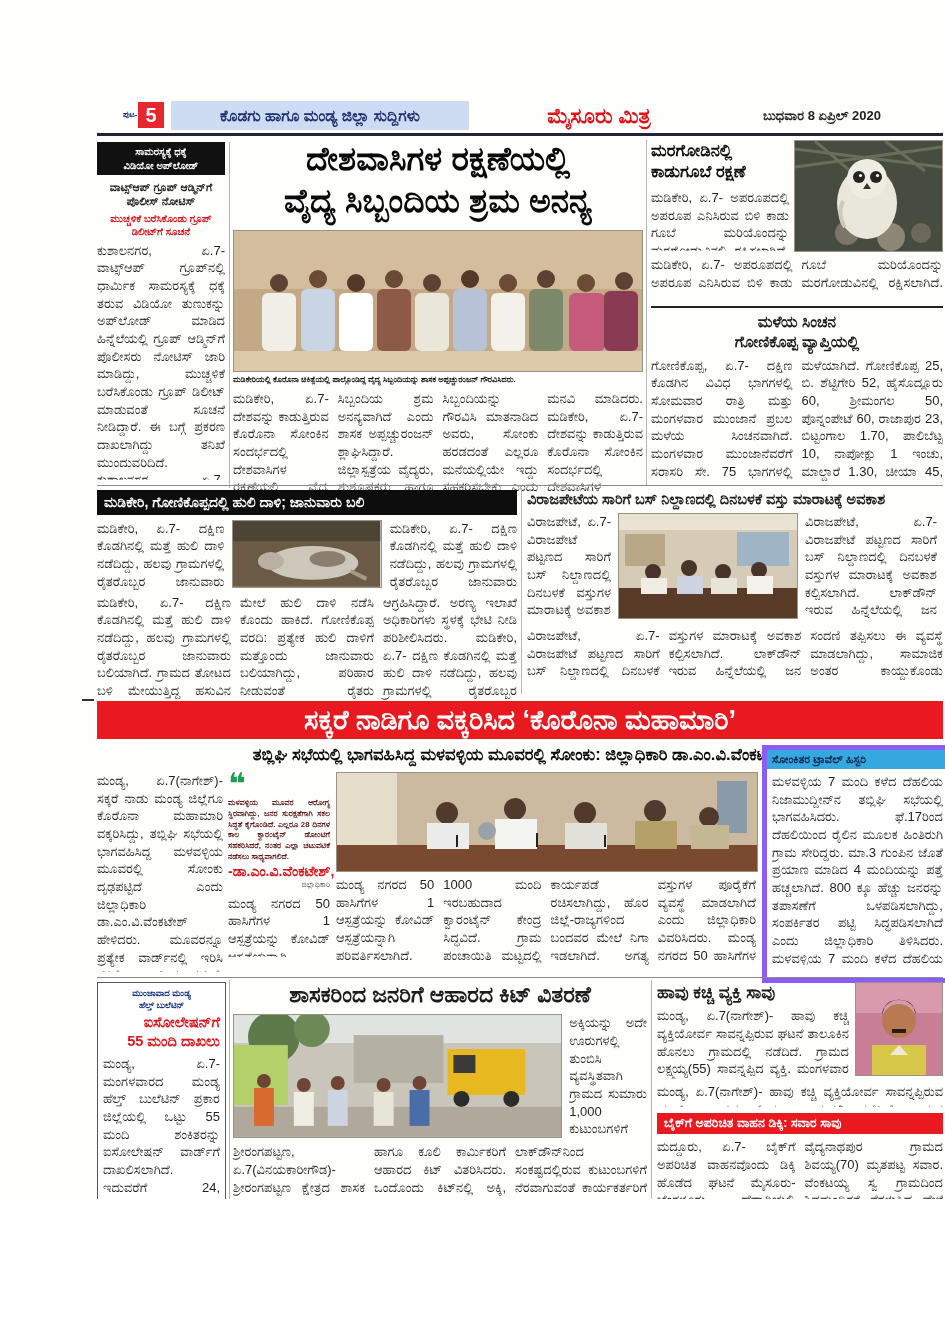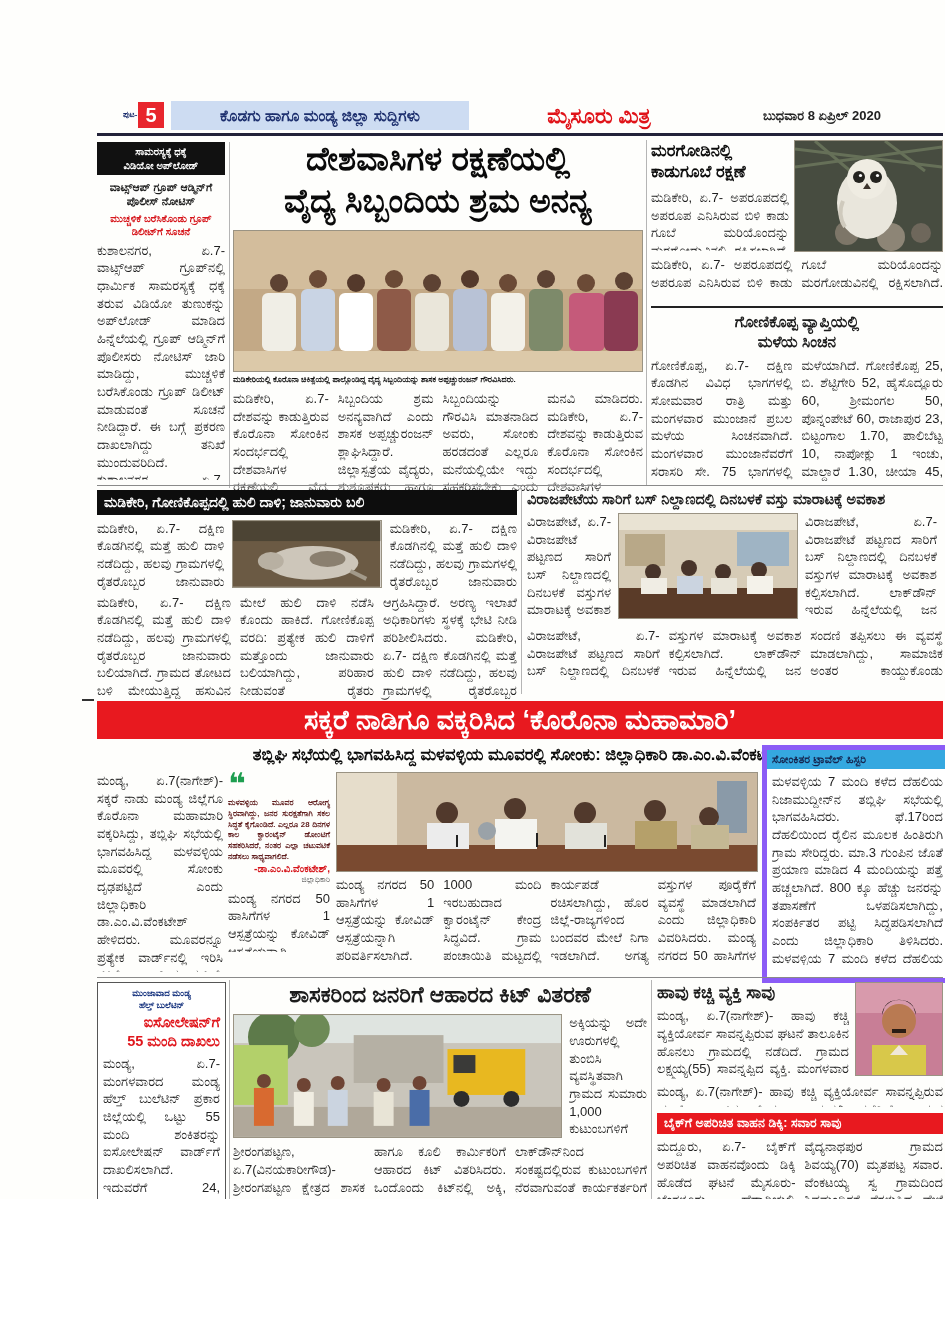--- a/index.html
+++ b/index.html
@@ -30,21 +30,21 @@
   .main-headline{font-size:33px;font-weight:bold;text-align:center;line-height:1.28;color:#0a0a0a;}
   .caption{font-size:8px;font-weight:bold;color:#111;text-align:justify;line-height:1.3;}
   .h2c{font-size:15.5px;font-weight:bold;text-align:center;line-height:1.3;}
   .barhead{background:#0d0d0d;color:#fff;font-weight:bold;font-size:14px;padding:4px 7px;line-height:1.2;}
   .h1line{font-size:14.5px;font-weight:bold;line-height:1.25;}
   .banner{background:#e8191f;color:#fff;font-weight:bold;font-size:27px;text-align:center;
           display:flex;align-items:center;justify-content:center;}
   .subhead{font-size:16.5px;font-weight:bold;text-align:center;color:#0b0b0b;}
   .quote-mark{font-size:30px;color:#1e9e50;line-height:.8;font-weight:bold;}
   .quote-txt{font-size:7.8px;font-weight:bold;color:#5f1d1d;text-align:justify;line-height:1.38;}
-  .quote-auth{font-size:10px;font-weight:bold;color:#d6161c;text-align:right;}
+  .quote-auth{font-size:14px;font-weight:bold;color:#d6161c;text-align:center;}
   .quote-title{font-size:7.6px;color:#555;text-align:right;}
   .travel-box{border:5px solid #8b5cf6;background:#fff;}
   .travel-head{background:#35a8e0;color:#14244e;font-weight:bold;font-size:11px;padding:3px 5px;}
   .iso-box{border:1px solid #555;background:#fff;padding:5px 5px 3px;}
   .iso-kicker{font-size:8.6px;font-weight:bold;color:#14317d;text-align:center;line-height:1.35;}
   .iso-head{font-size:14.5px;font-weight:bold;color:#e0161c;text-align:right;line-height:1.3;margin:2px 0 4px;}
   .food-head{font-size:22px;font-weight:bold;text-align:center;line-height:1.2;}
   .snake-head{font-size:17px;font-weight:bold;line-height:1.25;}
   .redbox-head{background:#e8191f;color:#fff;font-weight:bold;font-size:12.5px;padding:3px 7px;line-height:1.2;}
   .photo{display:block;border:1px solid #9a9383;}
@@ -142,22 +142,22 @@
           <circle cx="81" cy="36" r="6" fill="#24231f"></circle>
         <circle cx="65.5" cy="34.5" r="1.6" fill="#fff"></circle>
           <circle cx="82.5" cy="34.5" r="1.6" fill="#fff"></circle>
         <polygon points="72,42 68,48 76,48" fill="#3c342c"></polygon>
         <path d="M48,60 q-6,14 2,26" stroke="#cfcabd" stroke-width="4" fill="none"></path>
       </svg>
     </div>
     <div class="bd cols2" style="margin-top:4px;height:44px;">ಮಡಿಕೇರಿ, ಏ.7- ಅಪರೂಪದಲ್ಲಿ ಅಪರೂಪ ಎನಿಸಿರುವ ಬಿಳಿ ಕಾಡು ಗೂಬೆ ಮರಿಯೊಂದನ್ನು ಮರಗೋಡುವಿನಲ್ಲಿ ರಕ್ಷಿಸಲಾಗಿದೆ. ತಾಯಿಯಿಂದ ಬೇರ್ಪಟ್ಟ ಈ ಗೂಬೆ ಮರಿ ತೋಟದ ರಸ್ತೆ ಬದಿಯಲ್ಲಿ ಕುಳಿತಿತ್ತು. ಇದನ್ನು ಗಮನಿಸಿದ ಚಿತ್ರಕಲಾವಿದ ಸಮಂಡ ರೂಪೇಶ್ ನಾಣಯ್ಯ ಅರಣ್ಯ ಇಲಾಖೆಗೆ ಮಾಹಿತಿ ನೀಡಿ ಮರಿಯನ್ನು ಸುರಕ್ಷಿತವಾಗಿ ಒಪ್ಪಿಸಿದರು. ಮಡಿಕೇರಿ, ಏ.7- ಅಪರೂಪದಲ್ಲಿ ಅಪರೂಪ ಎನಿಸಿರುವ ಬಿಳಿ ಕಾಡು ಗೂಬೆ ಮರಿಯೊಂದನ್ನು ಮರಗೋಡುವಿನಲ್ಲಿ ರಕ್ಷಿಸಲಾಗಿದೆ. ತಾಯಿಯಿಂದ ಬೇರ್ಪಟ್ಟ ಈ ಗೂಬೆ ಮರಿ ತೋಟದ ರಸ್ತೆ ಬದಿಯಲ್ಲಿ ಕುಳಿತಿತ್ತು. ಇದನ್ನು ಗಮನಿಸಿದ ಚಿತ್ರಕಲಾವಿದ ಸಮಂಡ ರೂಪೇಶ್ ನಾಣಯ್ಯ ಅರಣ್ಯ ಇಲಾಖೆಗೆ ಮಾಹಿತಿ ನೀಡಿ ಮರಿಯನ್ನು ಸುರಕ್ಷಿತವಾಗಿ ಒಪ್ಪಿಸಿದರು.</div>
     <div class="hdiv" style="position:static;display:block;width:292px;margin:6px 0 4px;background:#222;height:1.5px;"></div>
     <div class="h2c">
+      <div>ಮಳೆಯ ಸಿಂಚನ</div>
       <div>ಗೋಣಿಕೊಪ್ಪ ವ್ಯಾಪ್ತಿಯಲ್ಲಿ</div>
-      <div>ಮಳೆಯ ಸಿಂಚನ</div>
     </div>
     <div class="bd cols2" style="margin-top:5px;height:134px;">ಗೋಣಿಕೊಪ್ಪ, ಏ.7- ದಕ್ಷಿಣ ಕೊಡಗಿನ ವಿವಿಧ ಭಾಗಗಳಲ್ಲಿ ಸೋಮವಾರ ರಾತ್ರಿ ಮತ್ತು ಮಂಗಳವಾರ ಮುಂಜಾನೆ ಪ್ರಬಲ ಮಳೆಯ ಸಿಂಚನವಾಗಿದೆ. ಮಂಗಳವಾರ ಮುಂಜಾನೆವರೆಗೆ ಸರಾಸರಿ ಸೇ. 75 ಭಾಗಗಳಲ್ಲಿ ಮಳೆಯಾಗಿದೆ. ಗೋಣಿಕೊಪ್ಪ 25, ಬಿ. ಶೆಟ್ಟಿಗೇರಿ 52, ಹೈಸೊದ್ಲೂರು 60, ಶ್ರೀಮಂಗಲ 50, ಪೊನ್ನಂಪೇಟೆ 60, ರಾಜಾಪುರ 23, ಬಿಟ್ಟಂಗಾಲ 1.70, ಪಾಲಿಬೆಟ್ಟ 10, ನಾಪೋಕ್ಲು 1 ಇಂಚು, ಮಾಲ್ದಾರೆ 1.30, ಚೀಯಾ 45, ಬಲ್ಯ ಮಾಯಮುಡಿ 47, ಕಳತ್ಮಾಡು 38, ದೇವಗೂಡು 110, ಹೊಸೂರು 32, ಕೋಣನಕಟ್ಟೆ 1.24 ಇಂಚು, ಗಾಳಿಬೀಡು 55, ನಾಲಡಿ 120, ಕೊಕ್ಕೇರಿ 1.30, ಕುಂಜಿಲ 66, ಮೂರ್ನಾಡು 70 ಸೆಂ.ಮೀ. ಮಳೆಯಾಗಿದೆ. ಗೋಣಿಕೊಪ್ಪ, ಏ.7- ದಕ್ಷಿಣ ಕೊಡಗಿನ ವಿವಿಧ ಭಾಗಗಳಲ್ಲಿ ಸೋಮವಾರ ರಾತ್ರಿ ಮತ್ತು ಮಂಗಳವಾರ ಮುಂಜಾನೆ ಪ್ರಬಲ ಮಳೆಯ ಸಿಂಚನವಾಗಿದೆ. ಮಂಗಳವಾರ ಮುಂಜಾನೆವರೆಗೆ ಸರಾಸರಿ ಸೇ. 75 ಭಾಗಗಳಲ್ಲಿ ಮಳೆಯಾಗಿದೆ. ಗೋಣಿಕೊಪ್ಪ 25, ಬಿ. ಶೆಟ್ಟಿಗೇರಿ 52, ಹೈಸೊದ್ಲೂರು 60, ಶ್ರೀಮಂಗಲ 50, ಪೊನ್ನಂಪೇಟೆ 60, ರಾಜಾಪುರ 23, ಬಿಟ್ಟಂಗಾಲ 1.70, ಪಾಲಿಬೆಟ್ಟ 10, ನಾಪೋಕ್ಲು 1 ಇಂಚು, ಮಾಲ್ದಾರೆ 1.30, ಚೀಯಾ 45, ಬಲ್ಯ ಮಾಯಮುಡಿ 47, ಕಳತ್ಮಾಡು 38, ದೇವಗೂಡು 110, ಹೊಸೂರು 32, ಕೋಣನಕಟ್ಟೆ 1.24 ಇಂಚು, ಗಾಳಿಬೀಡು 55, ನಾಲಡಿ 120, ಕೊಕ್ಕೇರಿ 1.30, ಕುಂಜಿಲ 66, ಮೂರ್ನಾಡು 70 ಸೆಂ.ಮೀ. ಮಳೆಯಾಗಿದೆ.</div>
   </div>
 
   <div class="hdiv" style="left:97px;top:485px;width:846px;"></div>
   <div class="abs" style="left:97px;top:490px;width:420px;">
     <div class="barhead">ಮಡಿಕೇರಿ, ಗೋಣಿಕೊಪ್ಪದಲ್ಲಿ ಹುಲಿ ದಾಳಿ; ಜಾನುವಾರು ಬಲಿ</div>
     <div style="display:flex;gap:8px;margin-top:5px;">
       <div class="bd" style="width:128px;height:70px;">ಮಡಿಕೇರಿ, ಏ.7- ದಕ್ಷಿಣ ಕೊಡಗಿನಲ್ಲಿ ಮತ್ತೆ ಹುಲಿ ದಾಳಿ ನಡೆದಿದ್ದು, ಹಲವು ಗ್ರಾಮಗಳಲ್ಲಿ ರೈತರೊಬ್ಬರ ಜಾನುವಾರು ಬಲಿಯಾಗಿದೆ. ಗ್ರಾಮದ ತೋಟದ ಬಳಿ ಮೇಯುತ್ತಿದ್ದ ಹಸುವಿನ ಮೇಲೆ ಹುಲಿ ದಾಳಿ ನಡೆಸಿ ಕೊಂದು ಹಾಕಿದೆ. ಗೋಣಿಕೊಪ್ಪ ವರದಿ: ಪ್ರತ್ಯೇಕ ಹುಲಿ ದಾಳಿಗೆ ಮತ್ತೊಂದು ಜಾನುವಾರು ಬಲಿಯಾಗಿದ್ದು, ಪರಿಹಾರ ನೀಡುವಂತೆ ರೈತರು ಆಗ್ರಹಿಸಿದ್ದಾರೆ. ಅರಣ್ಯ ಇಲಾಖೆ ಅಧಿಕಾರಿಗಳು ಸ್ಥಳಕ್ಕೆ ಭೇಟಿ ನೀಡಿ ಪರಿಶೀಲಿಸಿದರು.</div>
       <svg class="photo" width="148" height="66" viewBox="0 0 148 66">

